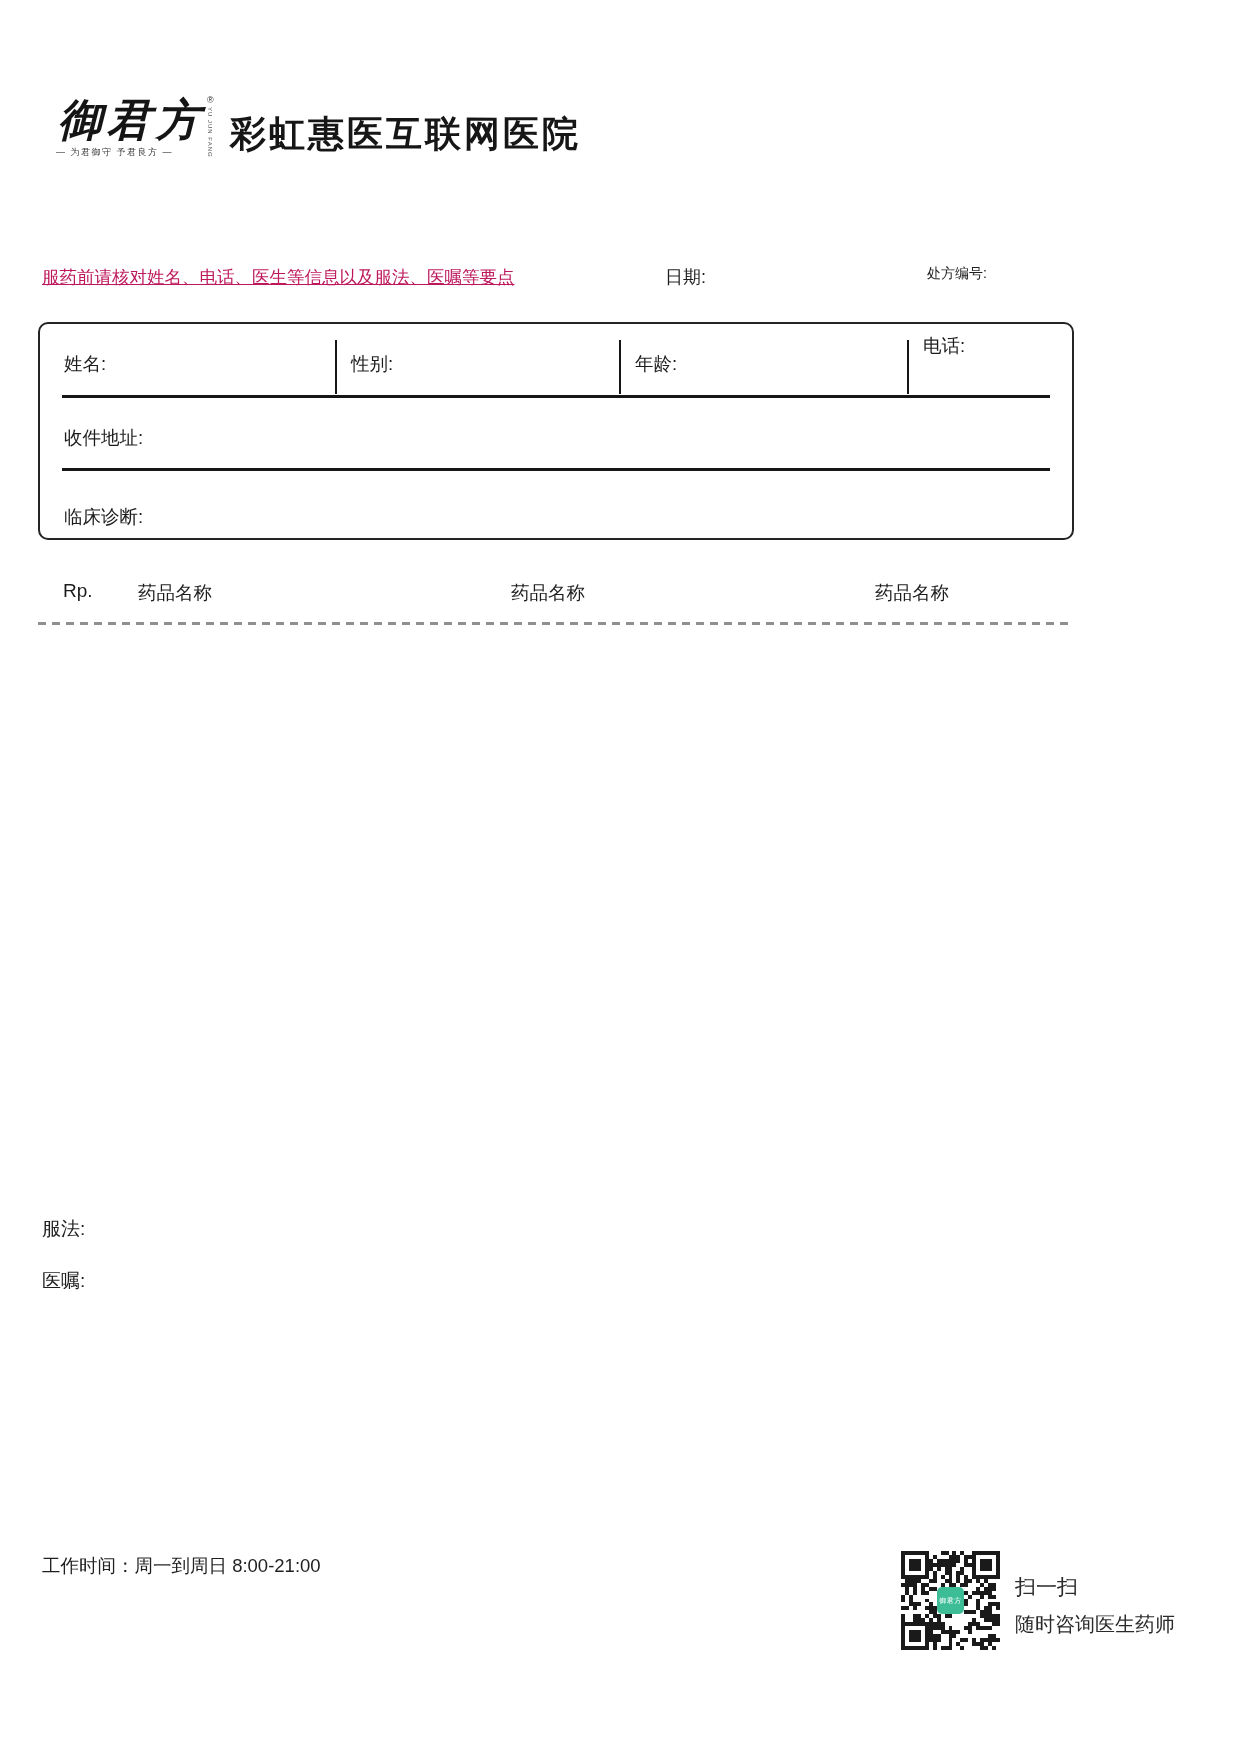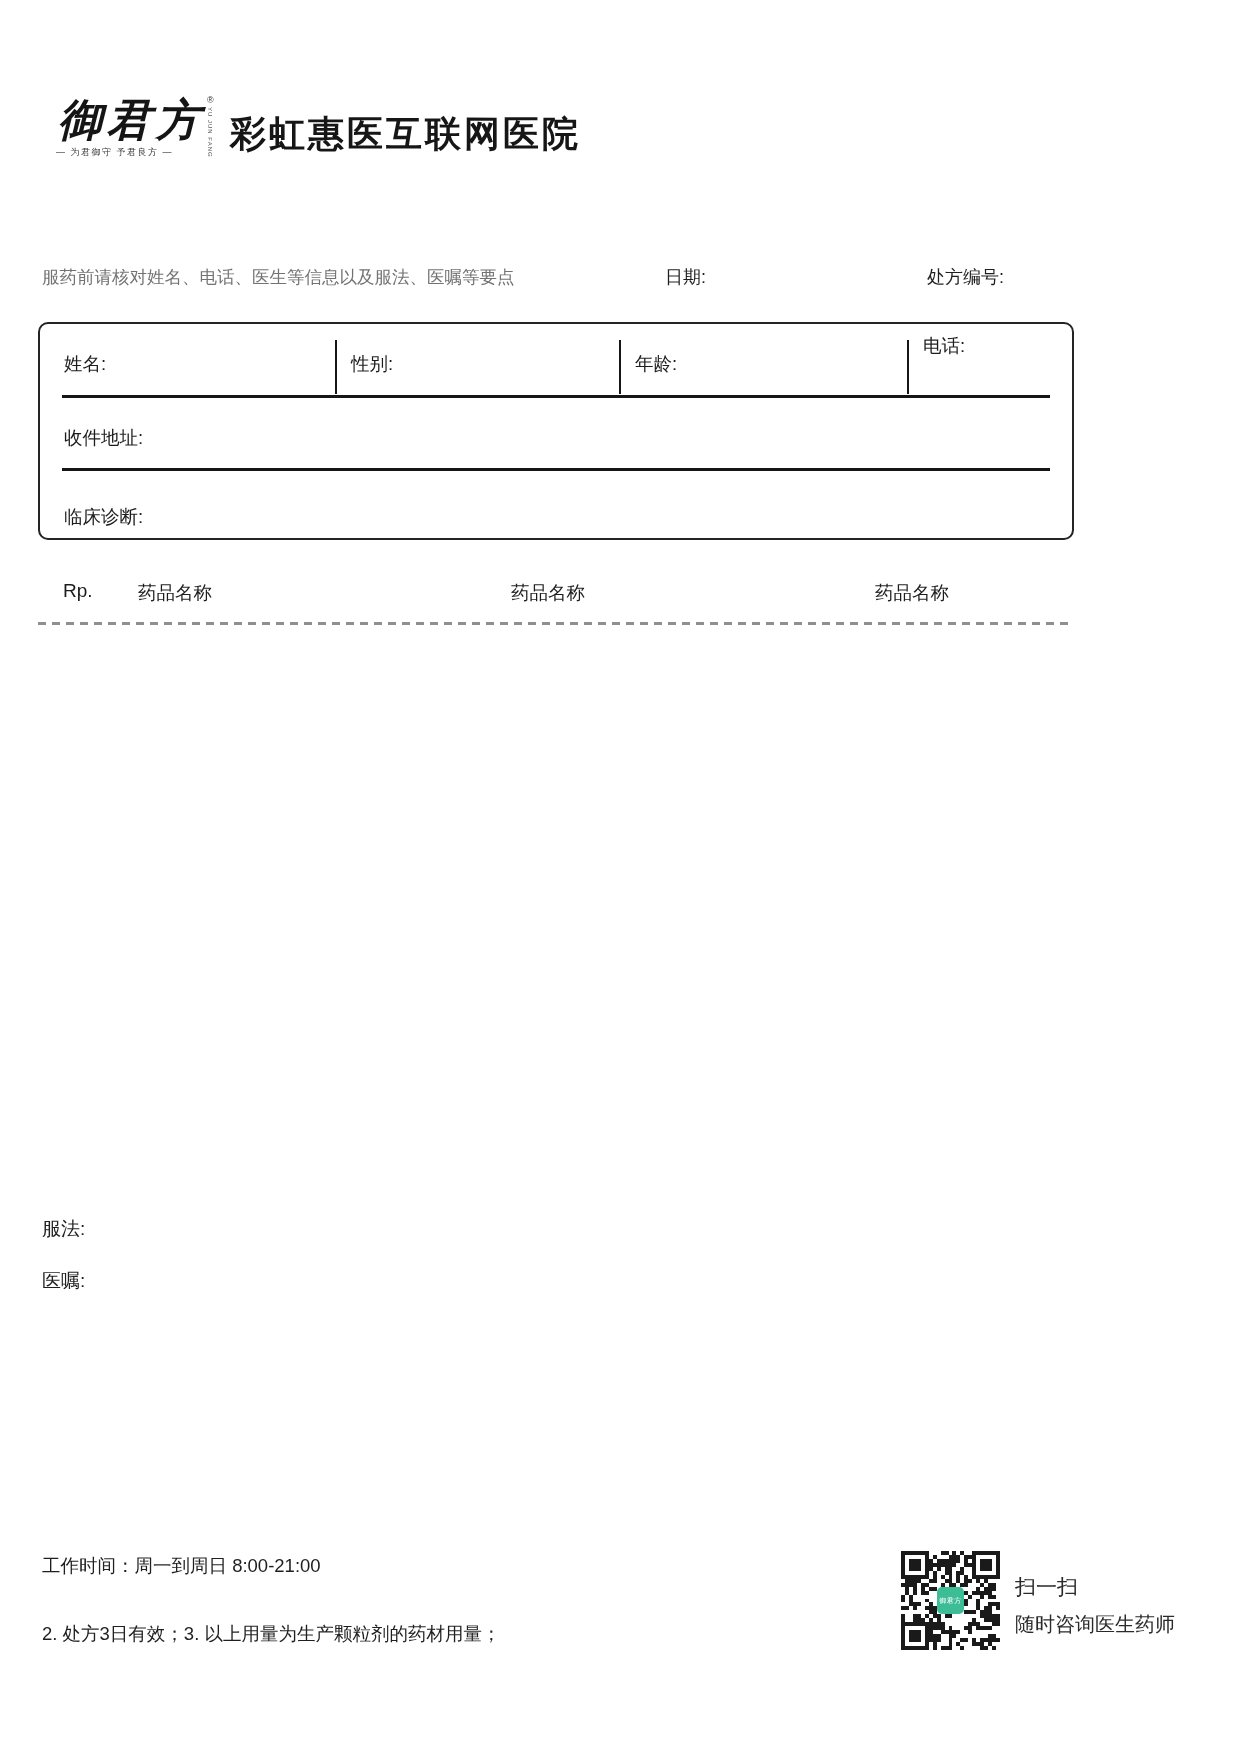--- a/index.html
+++ b/index.html
@@ -25,23 +25,23 @@
   .tagline{
     position:absolute;left:56px;top:146px;width:150px;
     font-size:9px;letter-spacing:1.5px;color:#3a3a3a;white-space:nowrap;
   }
   .hospital-name{
     position:absolute;left:230px;top:110px;
     font-size:36px;font-weight:800;letter-spacing:3px;color:#161616;
   }
 
   
-  .notice{left:42px;top:265px;font-size:17.5px;color:#737373;}
+  .notice{left:42px;top:265px;font-size:17.5px;color:#be185d;text-decoration:underline;}
   .date-label{left:665px;top:265px;font-size:18px;}
-  .rx-label{left:927px;top:265px;font-size:18px;}
+  .rx-label{left:927px;top:265px;font-size:14px;}
 
   
   .patient-box{
     left:38px;top:322px;width:1036px;height:218px;
     border:2.5px solid #242424;border-radius:10px;box-sizing:border-box;
   }
   .patient-box .label{position:absolute;font-size:18.5px;color:#1c1c1c;}
   .vdiv{position:absolute;width:2px;background:#161616;top:16px;height:54px;}
   .hline{position:absolute;left:22px;right:22px;height:3px;background:#161616;}
 
@@ -122,21 +122,20 @@
     <span style="left:473px;">药品名称</span>
     <span style="left:837px;">药品名称</span>
   </div>
   <div class="abs dashed-line"></div>
 
   <div class="abs usage-label">服法:</div>
   <div class="abs advice-label">医嘱:</div>
 
 
   <div class="abs hours">工作时间：周一到周日 8:00-21:00</div>
-  <div class="abs note2">2. 处方3日有效；3. 以上用量为生产颗粒剂的药材用量；</div>
 
   <div class="abs qr-grid" id="qr-grid">
       <i style="grid-row:1;grid-column:1;background:#1a1a1a"></i>
       <i style="grid-row:1;grid-column:2;background:#1a1a1a"></i>
       <i style="grid-row:1;grid-column:3;background:#1a1a1a"></i>
       <i style="grid-row:1;grid-column:4;background:#1a1a1a"></i>
       <i style="grid-row:1;grid-column:5;background:#1a1a1a"></i>
       <i style="grid-row:1;grid-column:6;background:#1a1a1a"></i>
       <i style="grid-row:1;grid-column:7;background:#1a1a1a"></i>
       <i style="grid-row:1;grid-column:11;background:#1a1a1a"></i>

